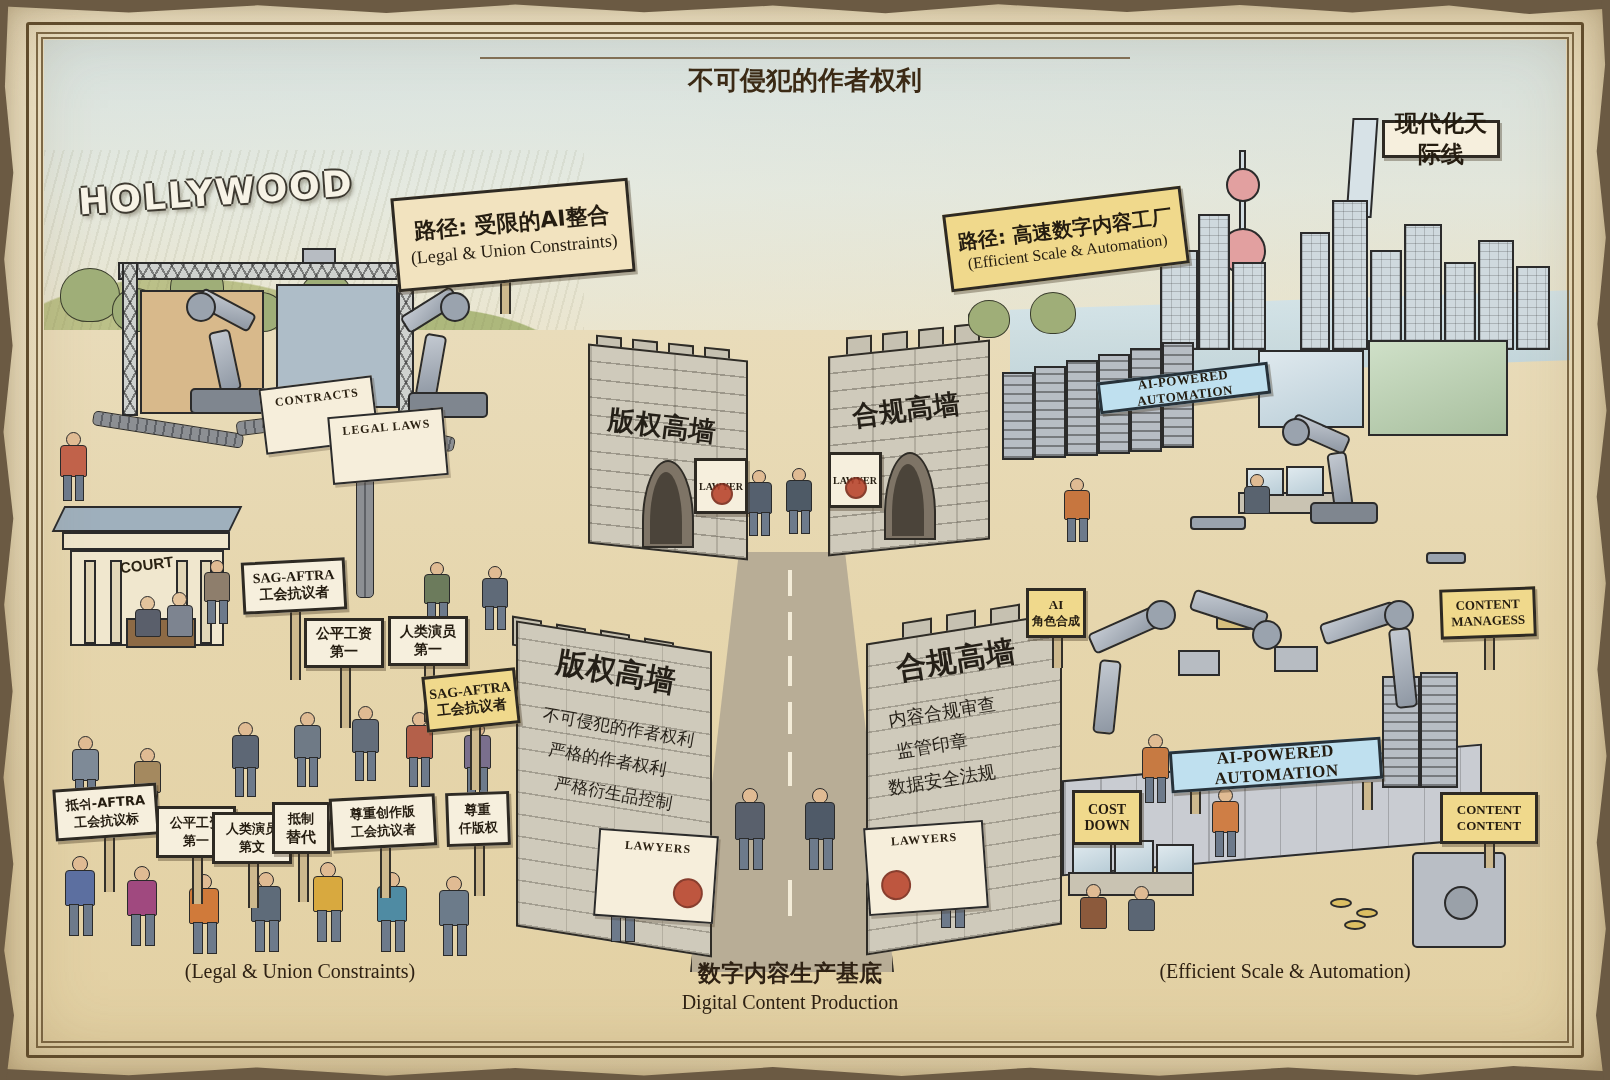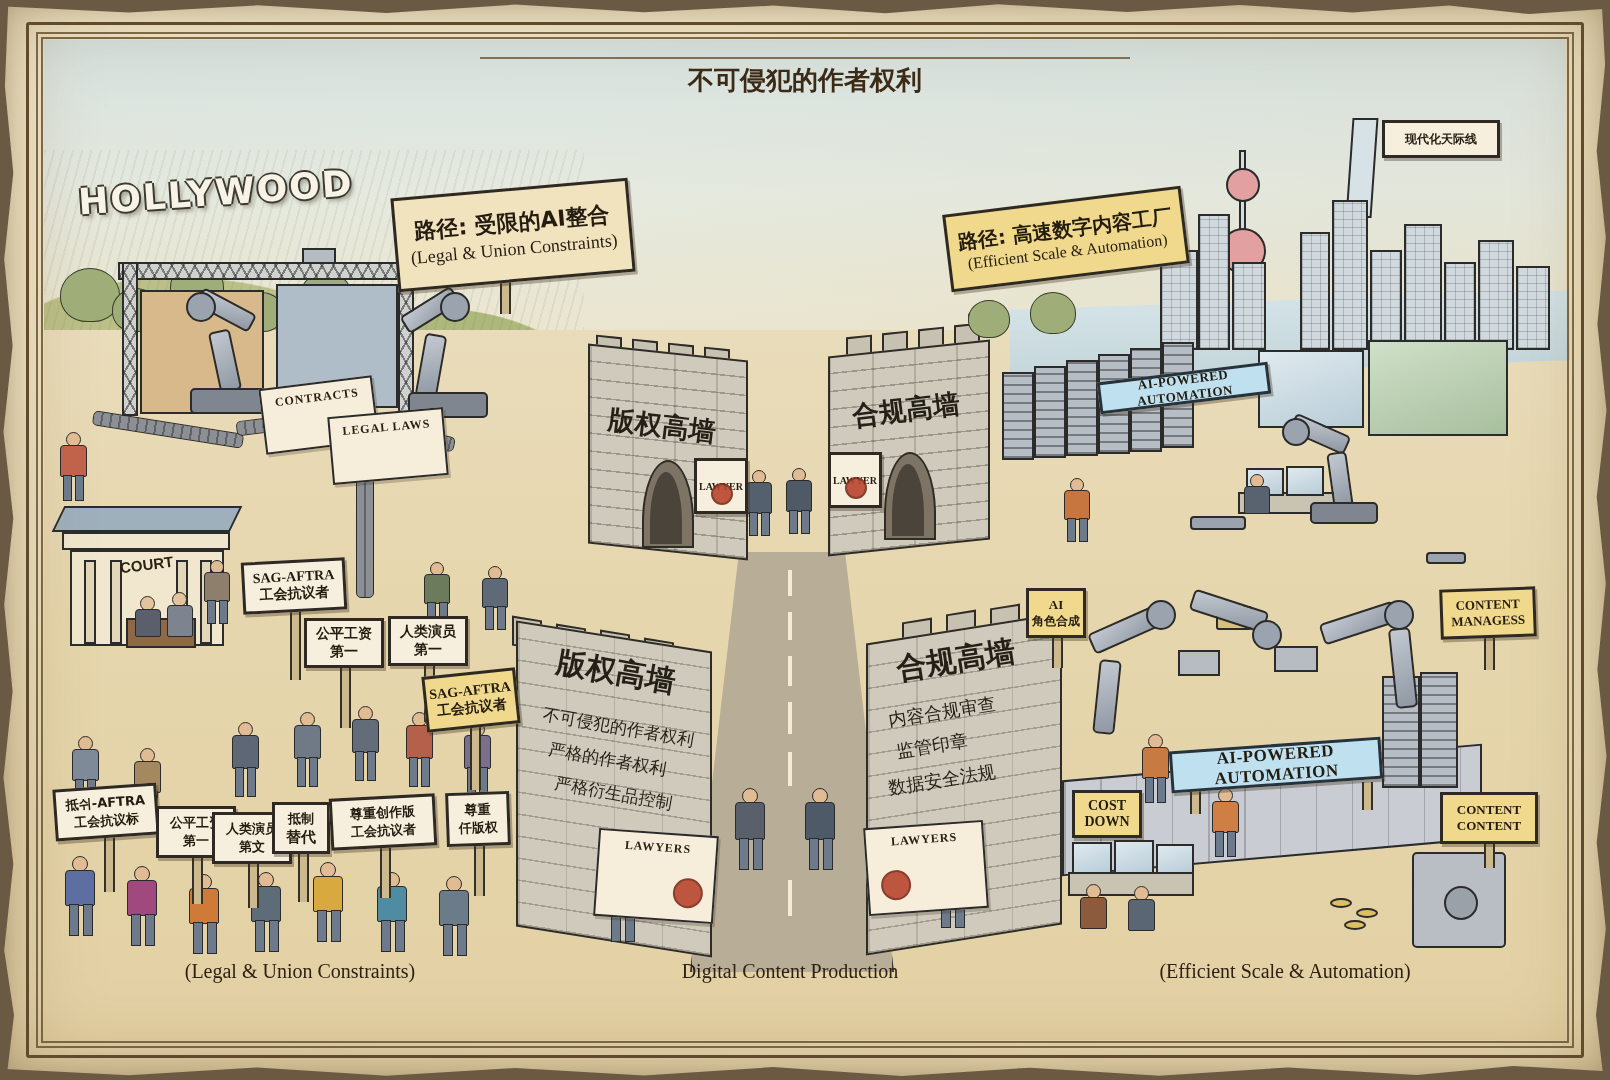--- a/index.html
+++ b/index.html
@@ -135,21 +135,21 @@
   <div class="bldg" style="left:1478px;top:240px;width:32px;height:106px;"></div>
   <div class="bldg" style="left:1516px;top:266px;width:30px;height:80px;"></div>
 
   <div class="ink" style="left:1239px;top:150px;width:7px;height:196px;background:#d2dde2;"></div>
   <div class="ink" style="left:1226px;top:168px;width:34px;height:34px;border-radius:50%;background:#e2a0a0;"></div>
   <div class="ink" style="left:1220px;top:228px;width:46px;height:46px;border-radius:50%;background:#e2a0a0;"></div>
 
   <div class="ink" style="left:1349px;top:118px;width:26px;height:100px;background:#d7e2e7;transform:skewX(-4deg);"></div>
 
   <div class="board white" style="left:1382px;top:120px;width:118px;height:38px;">
-    <span class="cn" style="font-size:12px">现代化天际线</span>
+    <span class="cn" style="font-size:23px">现代化天际线</span>
   </div>
 
   <div class="truss" style="left:118px;top:262px;width:300px;height:14px;background-color:#cfd2cf;"></div>
   <div class="truss" style="left:122px;top:262px;width:12px;height:150px;background-color:#cfd2cf;"></div>
   <div class="truss" style="left:398px;top:262px;width:12px;height:150px;background-color:#cfd2cf;"></div>
   <div class="stage" style="left:140px;top:290px;width:120px;height:120px;background:#d8b98b;"></div>
   <div class="stage" style="left:276px;top:284px;width:118px;height:120px;background:#aebdc8;"></div>
 
   <div class="arm" style="left:196px;top:300px;width:56px;height:16px;transform:rotate(28deg);"></div>
   <div class="arm" style="left:214px;top:330px;width:18px;height:58px;transform:rotate(-12deg);"></div>
@@ -549,21 +549,21 @@
     <div class="leg" style="left:-3px;top:43px;width:7px;height:24px;"></div>
     <div class="leg" style="left:9px;top:43px;width:7px;height:24px;"></div>
   </div>
   <div class="person" style="left:1218px;top:788px;">
     <div class="head" style="width:13px;height:13px;background:#e0bb93;"></div>
     <div class="body" style="left:-6px;top:13px;width:25px;height:30px;background:#cf7e45;"></div>
     <div class="leg" style="left:-3px;top:43px;width:7px;height:24px;"></div>
     <div class="leg" style="left:9px;top:43px;width:7px;height:24px;"></div>
   </div>
 
-  <div class="board yellow" style="left:1072px;top:790px;width:70px;height:48px;">
+  <div class="board yellow" style="left:1072px;top:790px;width:70px;height:55px;">
     <span class="en" style="font-size:14px;font-weight:bold">COST</span>
     <span class="en" style="font-size:14px;font-weight:bold">DOWN</span>
   </div>
 
   <div class="board yellow" style="left:1440px;top:792px;width:98px;height:52px;">
     <span class="en" style="font-size:13px;font-weight:bold">CONTENT</span>
     <span class="en" style="font-size:13px;font-weight:bold">CONTENT</span>
   </div>
   <div class="post" style="left:1484px;top:842px;height:26px;"></div>
 
@@ -601,20 +601,21 @@
 
   <div class="titlewrap">
     <div class="title-rule"></div>
     <div class="title-sub">不可侵犯的作者权利</div>
   </div>
 
   <div class="bottom-cap" style="left:150px;top:958px;width:300px;">
     <div class="en">(Legal &amp; Union Constraints)</div>
   </div>
   <div class="bottom-cap" style="left:640px;top:958px;width:300px;">
+    <div class="cn">数字内容生产基底</div>
     <div class="en">Digital Content Production</div>
   </div>
   <div class="bottom-cap" style="left:1120px;top:958px;width:330px;">
     <div class="en">(Efficient Scale &amp; Automation)</div>
   </div>
 
   <div class="frame-outer"></div>
   <div class="frame-inner"></div>
   <div class="paper-edge"></div>
 

